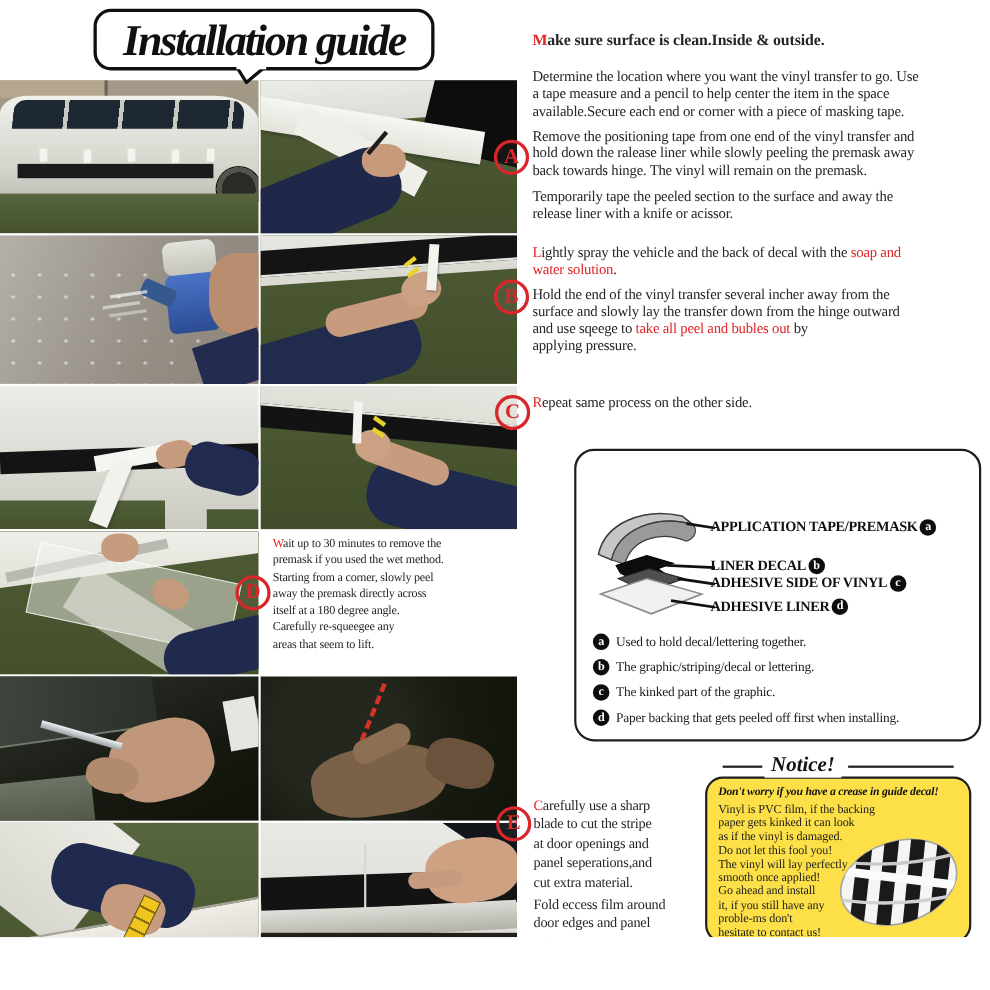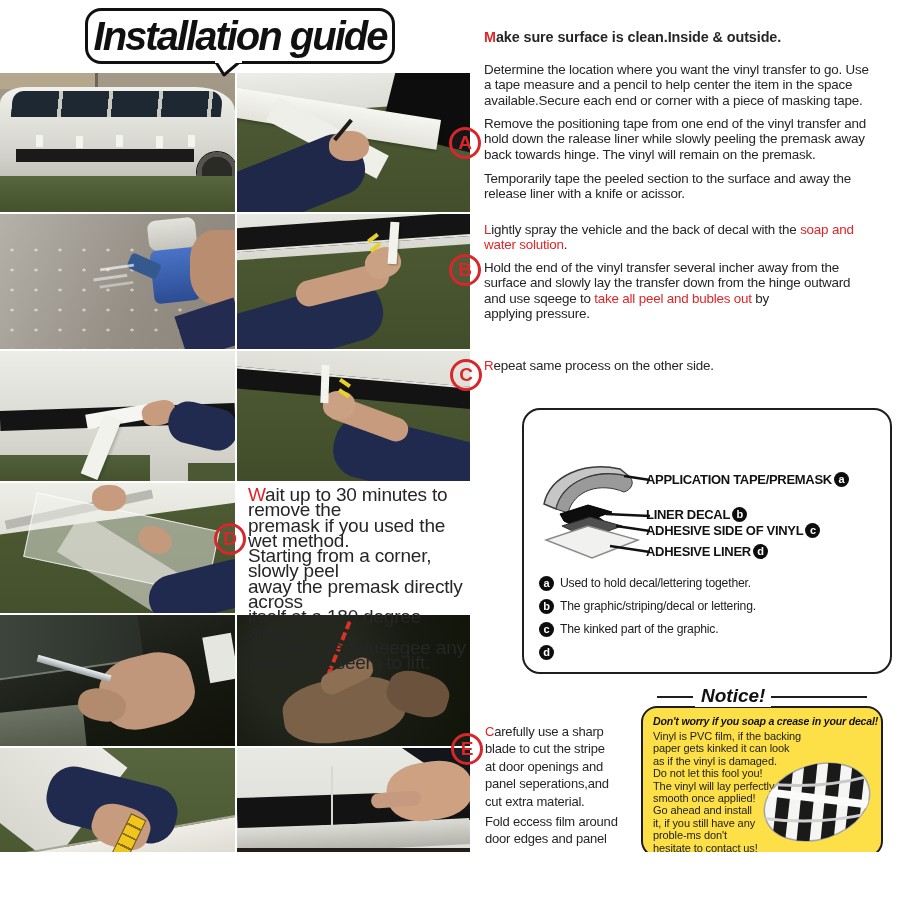--- a/index.html
+++ b/index.html
@@ -1,17 +1,17 @@
 <!DOCTYPE html>
 <html><head>
 <meta charset="utf-8">
 <style>
   html,body{margin:0;padding:0;background:#fff}
   .page{position:relative;width:900px;height:852px;background:#fff;overflow:hidden;
-        font-family:Liberation Sans, sans-serif;color:#262626}
+        font-family:Liberation Serif, serif;color:#262626}
 
   
   .title-bubble{position:absolute;left:85px;top:8px;width:304px;height:50px;border:3px solid #101010;
     border-radius:16px;background:#fff;display:flex;align-items:center;justify-content:center;z-index:6}
   .title-bubble span{font-size:40px;font-weight:bold;font-style:italic;letter-spacing:-2px;color:#101010;white-space:nowrap}
   .title-tail{position:absolute;left:212px;top:61px;z-index:7}
 
   
   .ph{position:absolute;overflow:hidden}
   .ph i{position:absolute;display:block}
@@ -101,21 +101,21 @@
   #p11 .h{left:134px;top:44px;width:50px;height:15px;background:#c59a7e;border-radius:8px;transform:rotate(-4deg)}
 
   
   .marker{position:absolute;width:26px;height:26px;border:3px solid #d8262b;border-radius:50%;z-index:8;
     display:flex;align-items:center;justify-content:center;color:#d8262b;font-weight:bold;font-size:19px;background:rgba(255,255,255,.04)}
 
   
   .para{position:absolute;left:484px;width:418px;font-size:13.4px;line-height:15.4px;letter-spacing:-.2px;white-space:pre-line;z-index:4}
   .para.bold{font-weight:bold;font-size:14.4px;letter-spacing:-.1px}
   .red{color:#e02427}
-  .d-block{position:absolute;left:248px;top:487px;width:227px;font-size:19px;line-height:15.3px;letter-spacing:-.2px;white-space:pre-line;z-index:4}
+  .d-block{position:absolute;left:248px;top:487px;width:227px;font-size:11px;line-height:15.3px;letter-spacing:-.2px;white-space:pre-line;z-index:4}
   .e-block{position:absolute;left:485px;width:170px;font-size:13px;line-height:17.4px;letter-spacing:-.2px;white-space:pre-line;z-index:4}
 
   
   .defs{position:absolute;left:522px;top:408px;width:366px;height:262px;border:2px solid #1e1e1e;border-radius:18px;background:#fff;z-index:3}
   .defs-title{text-align:center;margin-top:11px;font-size:20.5px;font-weight:bold;letter-spacing:-.3px;color:#111;
     text-decoration:underline;text-decoration-thickness:2.5px;text-underline-offset:5px}
   .defs-diagram{position:absolute;left:8px;top:46px;width:150px;height:112px}
   .def-label{position:absolute;left:122px;height:16px;display:flex;align-items:center;gap:2px;font-size:13px;font-weight:bold;letter-spacing:-.3px;color:#111;white-space:nowrap}
   .dot{display:inline-flex;flex:none;width:15px;height:15px;border-radius:50%;background:#0d0d0d;color:#fff;
     font-weight:bold;font-size:11px;align-items:center;justify-content:center;line-height:1}
@@ -325,28 +325,29 @@
     <div class="def-item" style="top:188px">
         <span class="dot">b</span>
         <span>The graphic/striping/decal or lettering.</span>
       </div>
     <div class="def-item" style="top:211px">
         <span class="dot">c</span>
         <span>The kinked part of the graphic.</span>
       </div>
     <div class="def-item" style="top:234px">
         <span class="dot">d</span>
+        <span>Paper backing that gets peeled off first when installing.</span>
       </div>
   </div>
 
   <div class="notice">
     <span class="notice-line l"></span>
     <div class="notice-title">Notice!</div>
     <span class="notice-line r"></span>
-    <div class="notice-head">Don't worry if you soap a crease in your decal!</div>
+    <div class="notice-head">Don't worry if you have a crease in guide decal!</div>
     <div class="notice-body">Vinyl is PVC film, if the backing
 paper gets kinked it can look
 as if the vinyl is damaged.
 Do not let this fool you!
 The vinyl will lay perfectly
 smooth once applied!
 Go ahead and install
 it, if you still have any
 proble-ms don't
 hesitate to contact us!</div>

